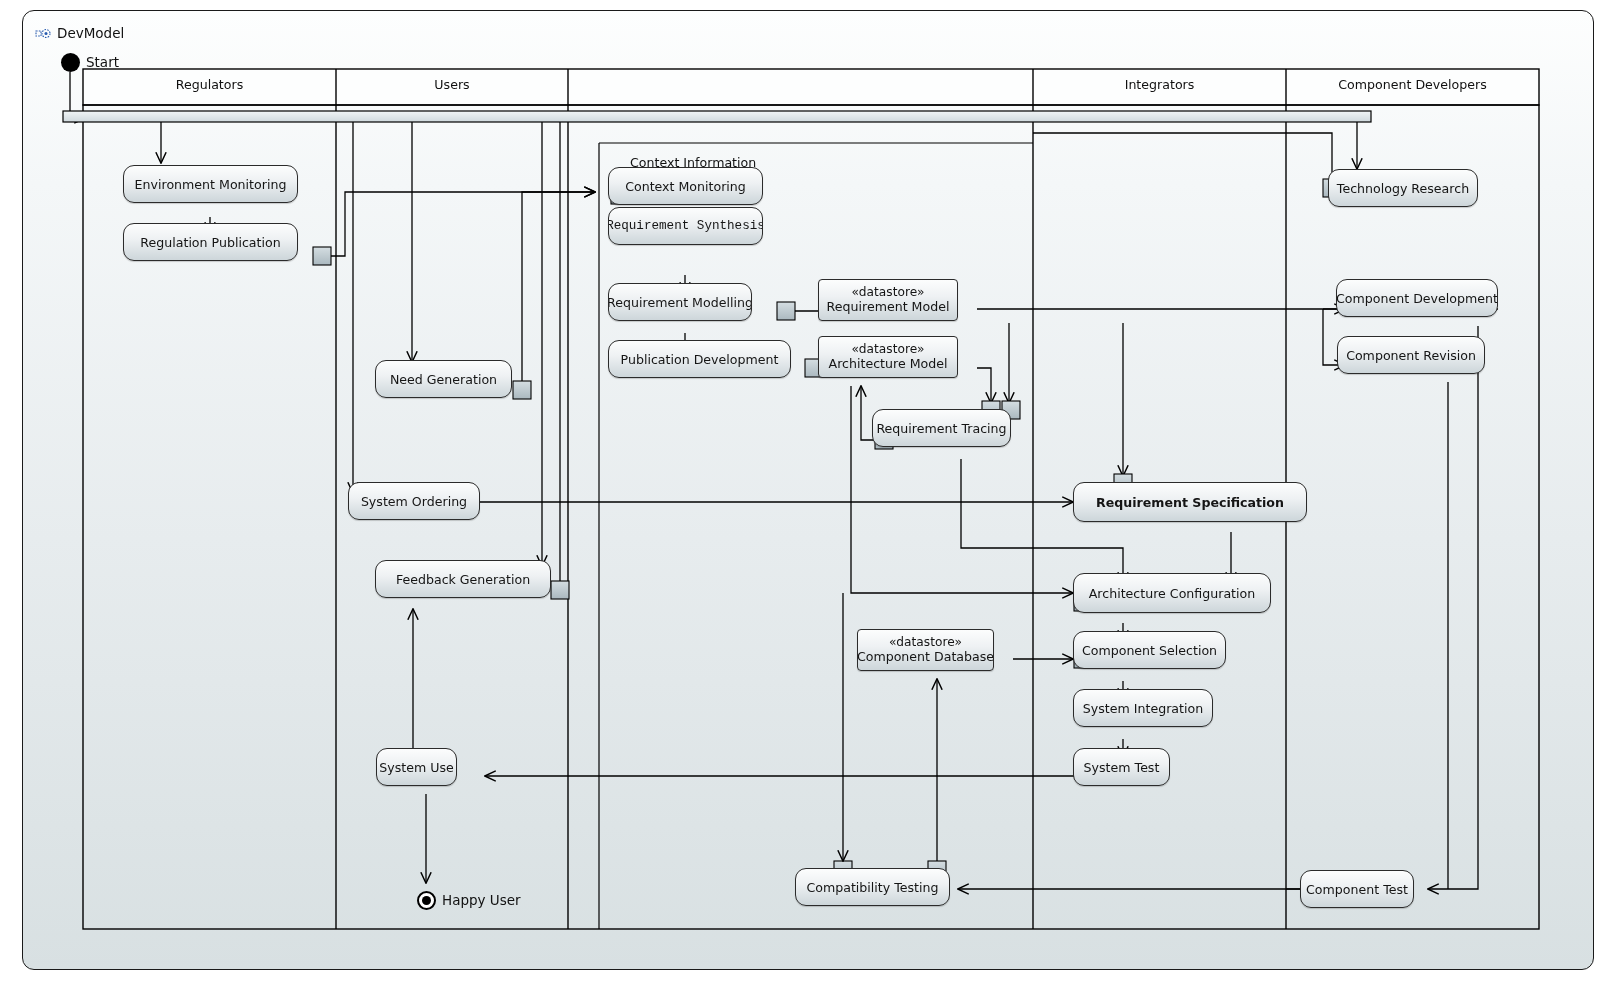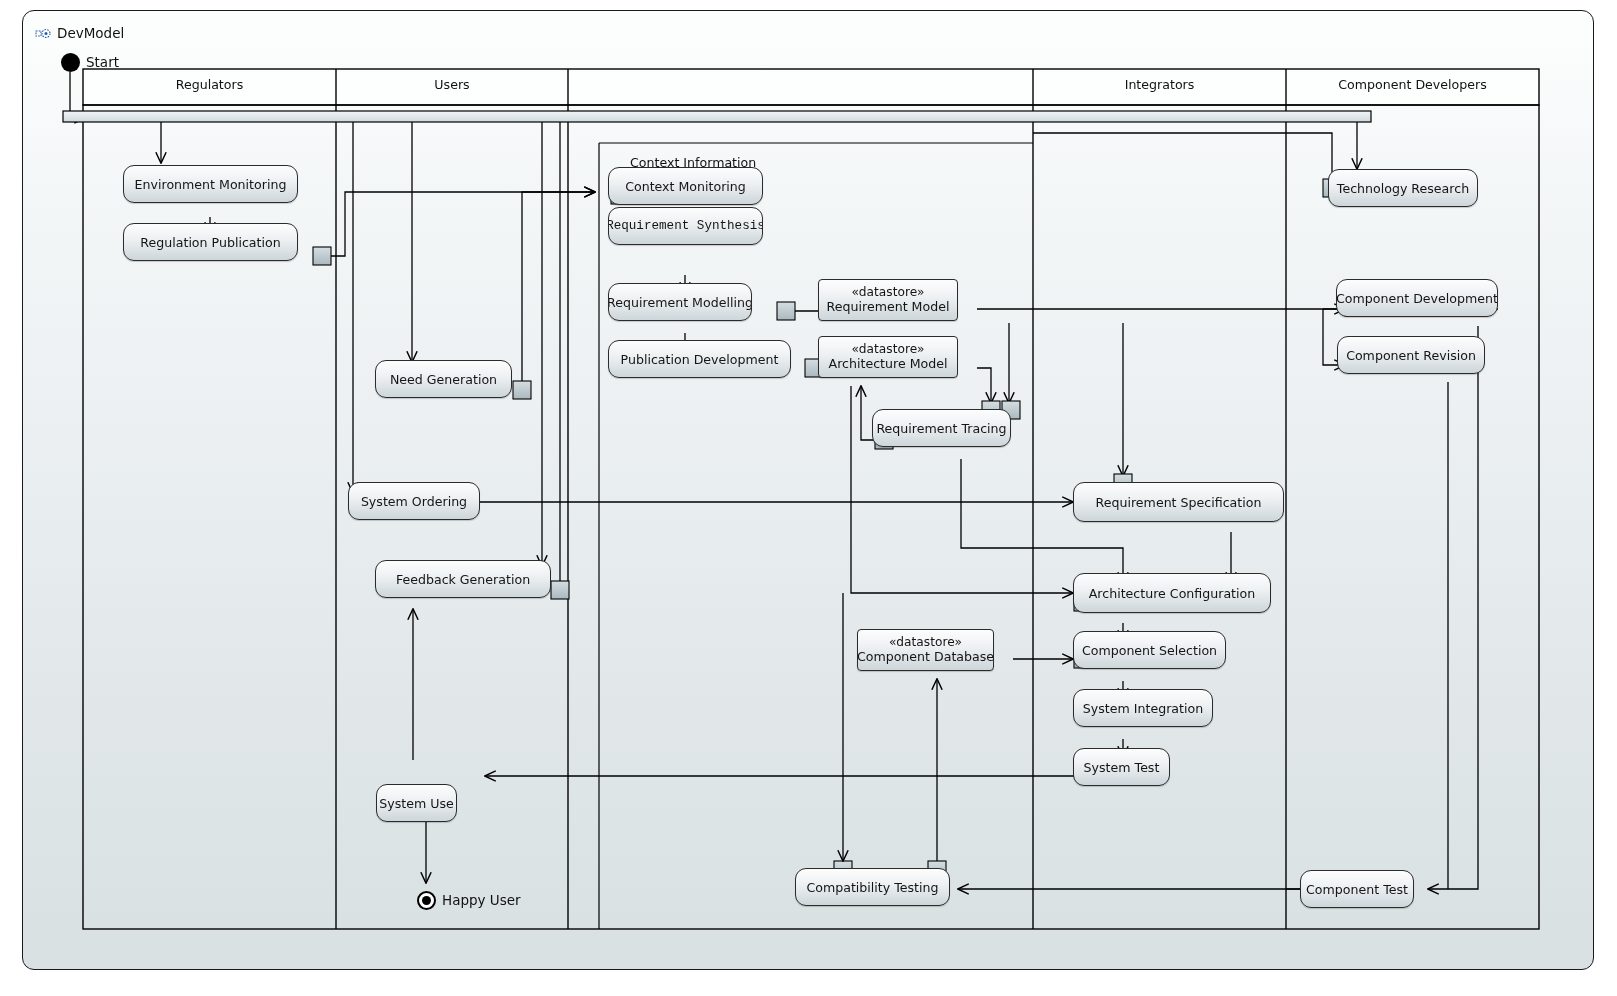--- a/index.html
+++ b/index.html
@@ -213,21 +213,21 @@
     <div class="lane-title" style="left:313px;top:66px;width:232px;">Users</div>
     <div class="lane-title" style="left:1010px;top:66px;width:253px;">Integrators</div>
     <div class="lane-title" style="left:1263px;top:66px;width:253px;">Component Developers</div>
 
     <div class="node" style="left:100px;top:154px;width:175px;height:38px;">Environment Monitoring</div>
     <div class="node" style="left:100px;top:212px;width:175px;height:38px;">Regulation Publication</div>
 
     <div class="node" style="left:352px;top:349px;width:137px;height:38px;">Need Generation</div>
     <div class="node" style="left:325px;top:471px;width:132px;height:38px;">System Ordering</div>
     <div class="node" style="left:352px;top:549px;width:176px;height:38px;">Feedback Generation</div>
-    <div class="node" style="left:353px;top:737px;width:81px;height:38px;margin-top:36px;">System Use</div>
+    <div class="node" style="left:353px;top:737px;width:81px;height:38px;">System Use</div>
 
     <div class="node" style="left:585px;top:156px;width:155px;height:38px;">Context Monitoring</div>
     <div class="node" style="left:585px;top:196px;width:155px;height:38px;font-family:Liberation Mono, monospace;">Requirement Synthesis</div>
     <div class="node" style="left:585px;top:272px;width:144px;height:38px;">Requirement Modelling</div>
     <div class="node" style="left:585px;top:329px;width:183px;height:38px;">Publication Development</div>
     <div class="node" style="left:849px;top:398px;width:139px;height:38px;">Requirement Tracing</div>
     <div class="node" style="left:772px;top:857px;width:155px;height:38px;">Compatibility Testing</div>
 
     <div class="node ds" style="left:795px;top:268px;width:140px;height:42px;">
       <span class="stereo">«datastore»</span>
@@ -235,21 +235,21 @@
     </div>
     <div class="node ds" style="left:795px;top:325px;width:140px;height:42px;">
       <span class="stereo">«datastore»</span>
       <span class="dsname">Architecture Model</span>
     </div>
     <div class="node ds" style="left:834px;top:618px;width:137px;height:42px;">
       <span class="stereo">«datastore»</span>
       <span class="dsname">Component Database</span>
     </div>
 
-    <div class="node" style="left:1050px;top:471px;width:211px;height:40px;">Requirement Specification</div>
+    <div class="node" style="left:1050px;top:471px;width:234px;height:40px;font-weight:bold;">Requirement Specification</div>
     <div class="node" style="left:1050px;top:562px;width:198px;height:40px;">Architecture Configuration</div>
     <div class="node" style="left:1050px;top:620px;width:153px;height:38px;">Component Selection</div>
     <div class="node" style="left:1050px;top:678px;width:140px;height:38px;">System Integration</div>
     <div class="node" style="left:1050px;top:737px;width:97px;height:38px;">System Test</div>
 
     <div class="node" style="left:1305px;top:158px;width:150px;height:38px;">Technology Research</div>
     <div class="node" style="left:1313px;top:268px;width:162px;height:38px;">Component Development</div>
     <div class="node" style="left:1314px;top:325px;width:148px;height:38px;">Component Revision</div>
     <div class="node" style="left:1277px;top:859px;width:114px;height:38px;">Component Test</div>
 

